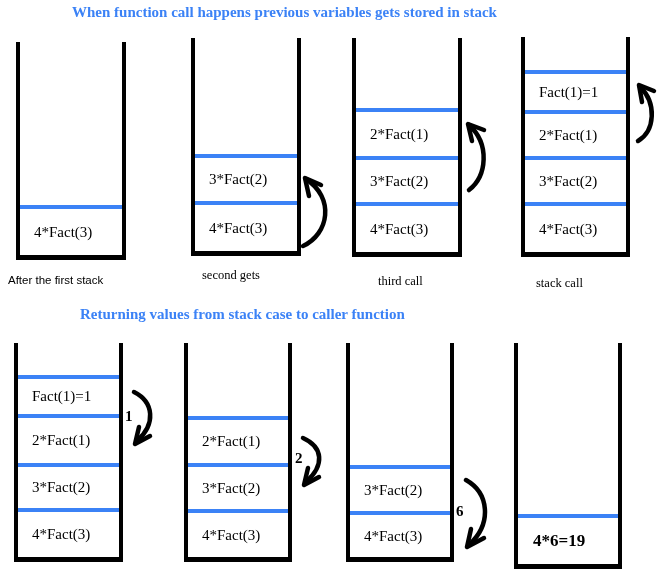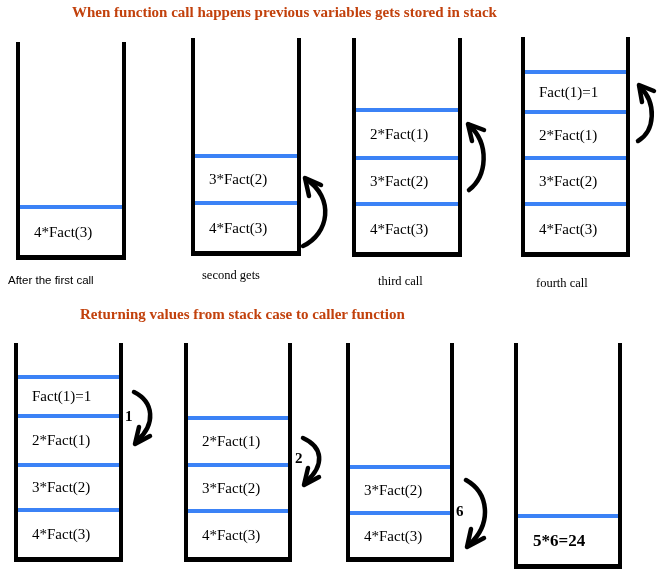--- a/index.html
+++ b/index.html
@@ -9,21 +9,21 @@
     width:661px; height:575px;
     font-family:"Liberation Serif", serif;
     color:#000;
     overflow:hidden;
   }
   .title {
     position:absolute;
     font-weight:bold;
     font-size:15px;
     white-space:nowrap;
-    color:#c2410c;
+    color:#3b82f6;
   }
   .stack {
     position:absolute;
     border-left:4px solid #000;
     border-right:4px solid #000;
     border-bottom:5px solid #000;
     display:flex;
     flex-direction:column;
     justify-content:flex-end;
     background:#fff;
@@ -61,21 +61,21 @@
 </head>
 <body>
 
 <div class="title" style="left:72px; top:4px;">When function call happens previous variables gets stored in stack</div>
 
 <div class="stack" style="left:16px; top:42px; width:110px; height:218px;">
   <div class="cell" style="height:50px;">
     <span>4*Fact(3)</span>
   </div>
 </div>
-<div class="caption sans" style="left:8px; top:274px;">After the first call</div>
+<div class="caption sans" style="left:8px; top:274px;">After the first stack</div>
 
 <div class="stack" style="left:191px; top:38px; width:110px; height:218px;">
   <div class="cell" style="height:47px;">
     <span>3*Fact(2)</span>
   </div>
   <div class="cell" style="height:50px;">
     <span>4*Fact(3)</span>
   </div>
 </div>
 <div class="caption" style="left:202px; top:268px;">second gets</div>
@@ -108,21 +108,21 @@
   <div class="cell" style="height:46px;">
     <span>2*Fact(1)</span>
   </div>
   <div class="cell" style="height:46px;">
     <span>3*Fact(2)</span>
   </div>
   <div class="cell" style="height:50px;">
     <span>4*Fact(3)</span>
   </div>
 </div>
-<div class="caption" style="left:536px; top:276px;">fourth call</div>
+<div class="caption" style="left:536px; top:276px;">stack call</div>
 <svg class="arrow" style="left:629px; top:80px;" width="32" height="68" viewBox="0 0 32 68">
   <path d="M9,61 C26,51 28,23 11,7"></path>
   <path d="M25,11 L10,5 L13,22"></path>
 </svg>
 
 <div class="title" style="left:80px; top:306px;">Returning values from stack case to caller function</div>
 
 <div class="stack" style="left:14px; top:343px; width:109px; height:219px;">
   <div class="cell" style="height:39px;">
     <span>Fact(1)=1</span>
@@ -169,15 +169,15 @@
   </div>
 </div>
 <svg class="arrow" style="left:461px; top:475px;" width="36" height="78" viewBox="0 0 36 78">
   <path d="M5,5 C28,18 31,48 9,69"></path>
   <path d="M23,63 L6,72 L10,54"></path>
 </svg>
 <div class="rlabel" style="left:456px; top:503px;">6</div>
 
 <div class="stack" style="left:514px; top:343px; width:108px; height:226px;">
   <div class="cell result" style="height:50px;">
-    <span>5*6=24</span>
+    <span>4*6=19</span>
   </div>
 </div>
 
 </body></html>

